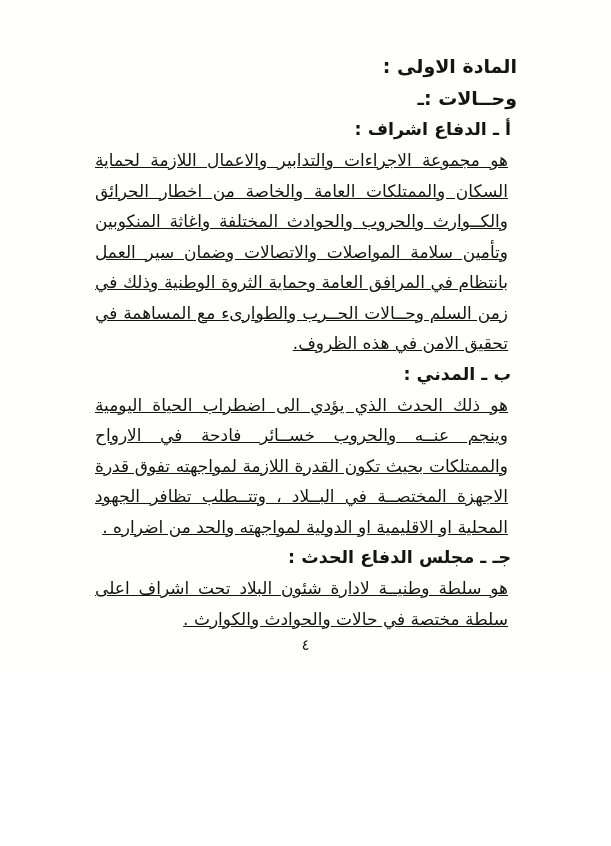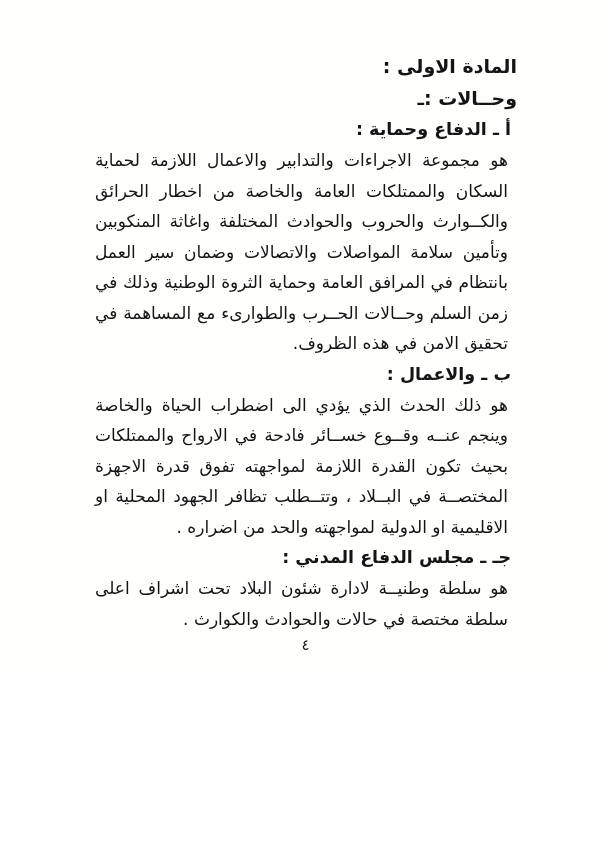--- a/index.html
+++ b/index.html
@@ -38,20 +38,21 @@
     padding-right: 6px;
   }
   .section-body {
     font-size: 17px;
     font-weight: normal;
     line-height: 30.5px;
     margin: 0;
     padding-right: 9px;
     text-align: justify;
     text-justify: inter-word;
+    text-decoration: underline;
   }
   .page-number {
     position: absolute;
     bottom: 16px;
     left: 0;
     right: 0;
     text-align: center;
     font-size: 15px;
     color: #141414;
   }
@@ -60,30 +61,30 @@
 <body>
 
 <div class="page">
   <div class="content">
 
     <p class="article-title">المادة الاولى :</p>
 
     <p class="definitions-label">وحــالات :ـ</p>
 
     <section>
-      <p class="section-heading">أ ـ الدفاع وحماية :</p>
+      <p class="section-heading">أ ـ الدفاع اشراف :</p>
       <p class="section-body">هو مجموعة الاجراءات والتدابير والاعمال اللازمة لحماية السكان والممتلكات العامة والخاصة من اخطار الحرائق والكــوارث والحروب والحوادث المختلفة واغاثة المنكوبين وتأمين سلامة المواصلات والاتصالات وضمان سير العمل بانتظام في المرافق العامة وحماية الثروة الوطنية وذلك في زمن السلم وحــالات الحــرب والطوارىء مع المساهمة في تحقيق الامن في هذه الظروف.</p>
     </section>
 
     <section>
-      <p class="section-heading">ب ـ والاعمال :</p>
-      <p class="section-body">هو ذلك الحدث الذي يؤدي الى اضطراب الحياة والخاصة وينجم عنــه وقــوع خســائر فادحة في الارواح والممتلكات بحيث تكون القدرة اللازمة لمواجهته تفوق قدرة الاجهزة المختصــة في البــلاد ، وتتــطلب تظافر الجهود المحلية او الاقليمية او الدولية لمواجهته والحد من اضراره .</p>
+      <p class="section-heading">ب ـ المدني :</p>
+      <p class="section-body">هو ذلك الحدث الذي يؤدي الى اضطراب الحياة اليومية وينجم عنــه والحروب خســائر فادحة في الارواح والممتلكات بحيث تكون القدرة اللازمة لمواجهته تفوق قدرة الاجهزة المختصــة في البــلاد ، وتتــطلب تظافر الجهود المحلية او الاقليمية او الدولية لمواجهته والحد من اضراره .</p>
     </section>
 
     <section>
-      <p class="section-heading">جـ ـ مجلس الدفاع المدني :</p>
+      <p class="section-heading">جـ ـ مجلس الدفاع الحدث :</p>
       <p class="section-body">هو سلطة وطنيــة لادارة شئون البلاد تحت اشراف اعلى سلطة مختصة في حالات والحوادث والكوارث .</p>
     </section>
 
   </div>
 
   <div class="page-number">٤</div>
 </div>
 
 </body></html>

